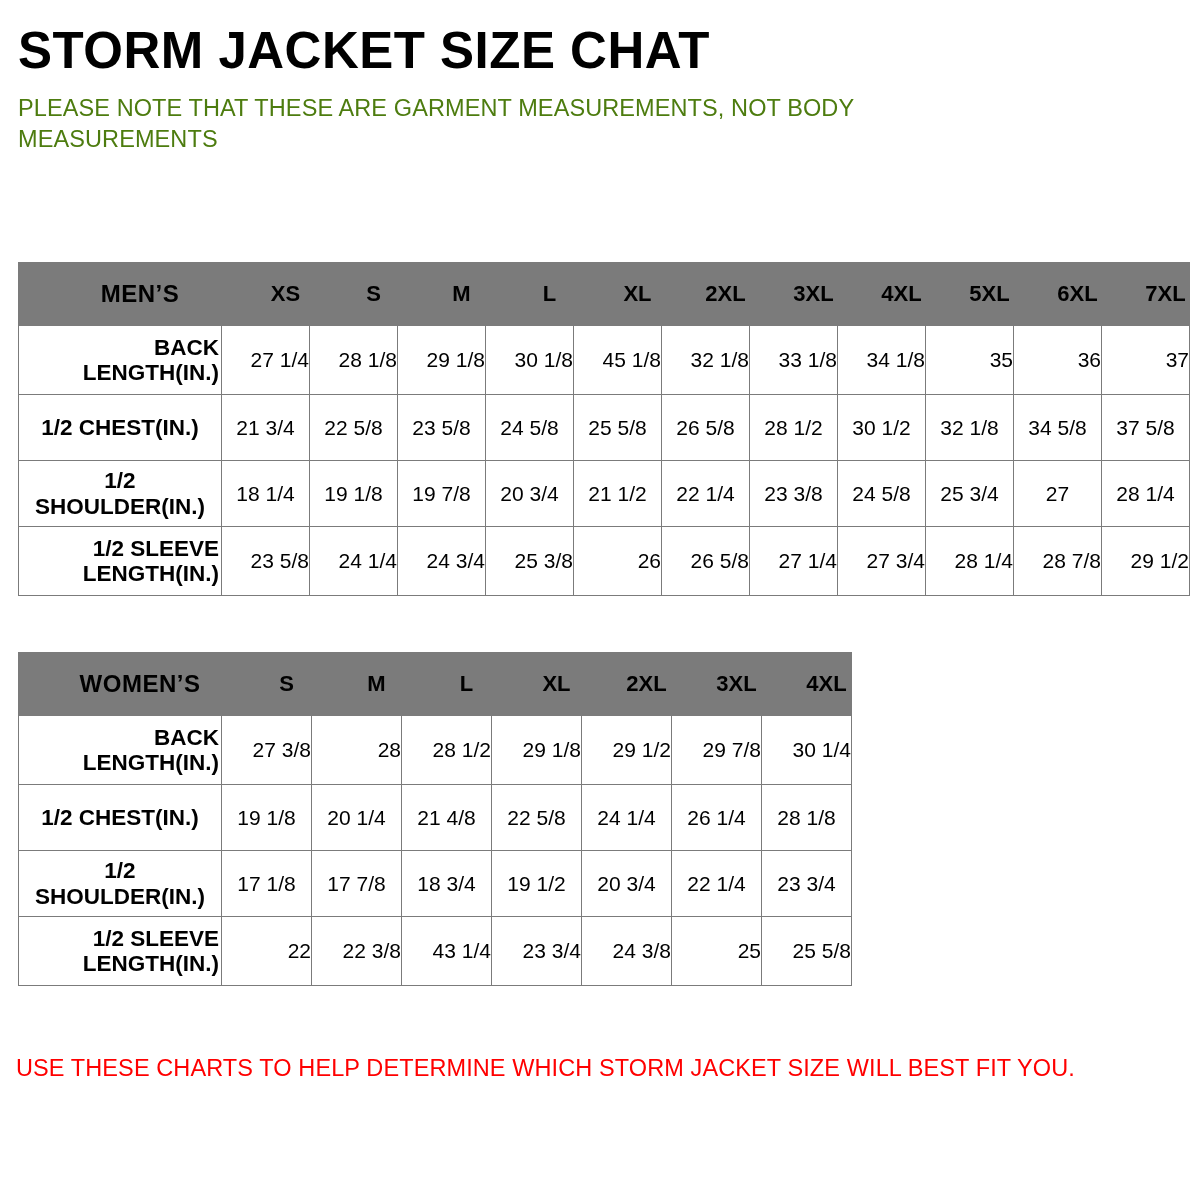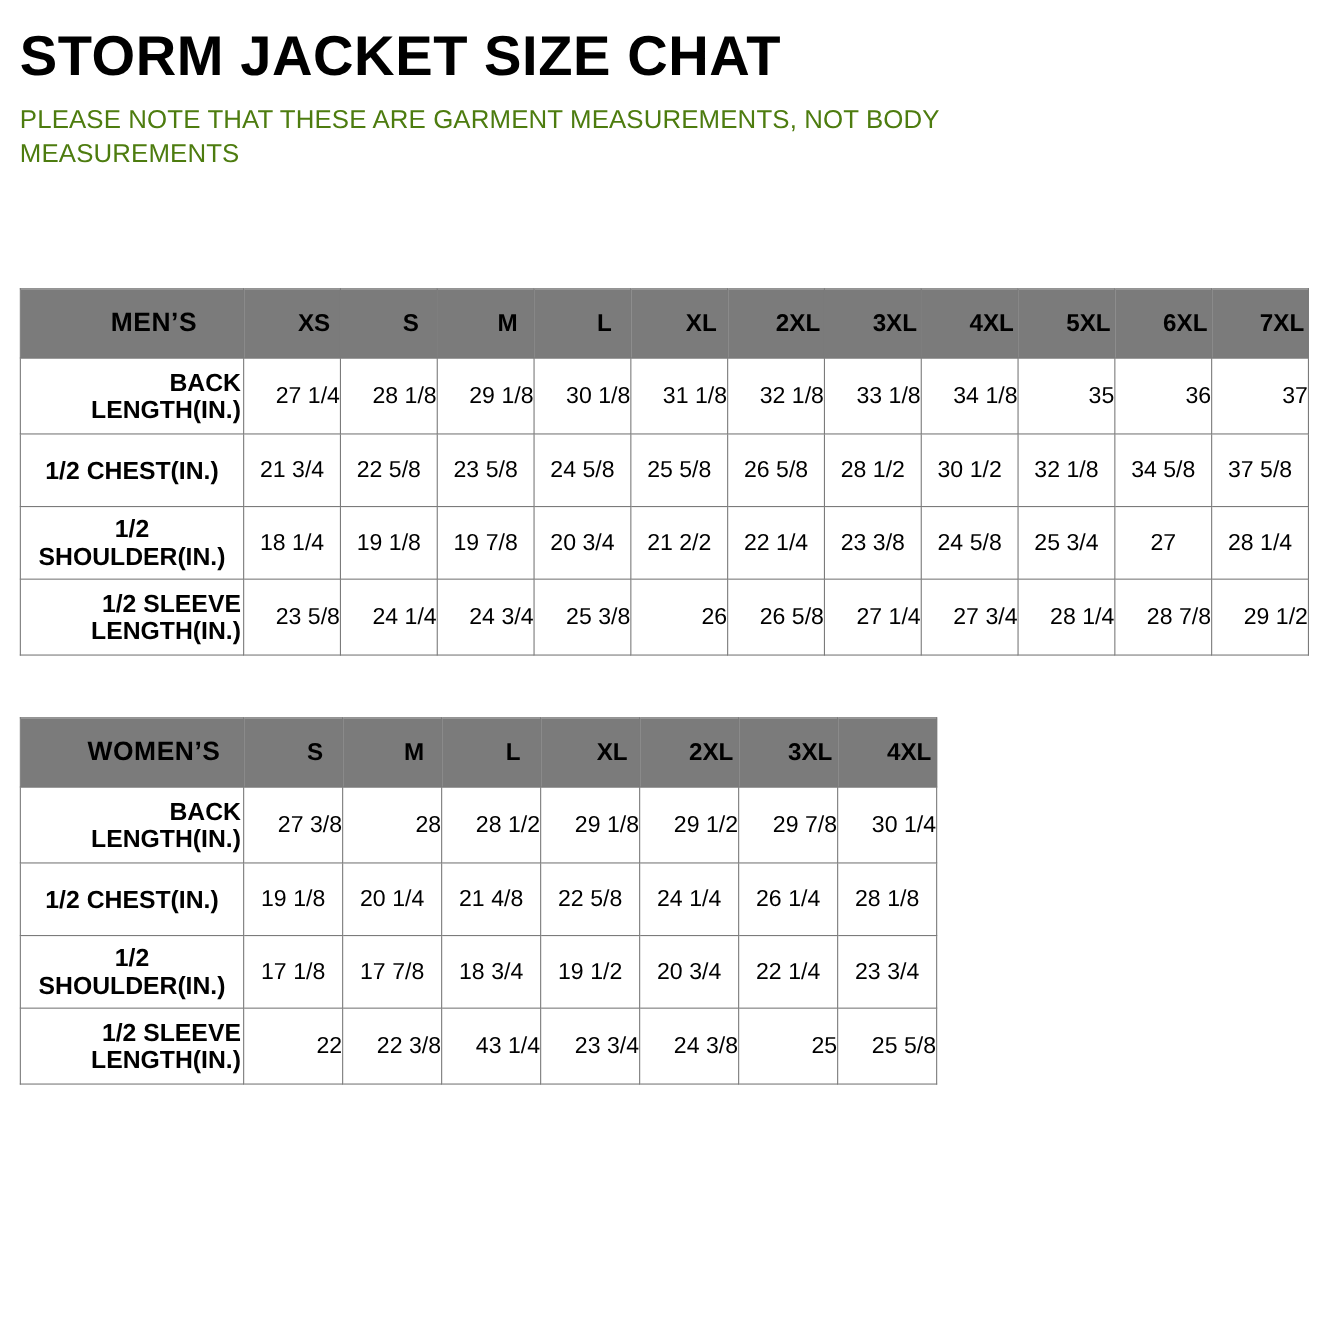--- a/index.html
+++ b/index.html
@@ -138,21 +138,21 @@
           <td>5XL</td>
           <td>6XL</td>
           <td>7XL</td>
         </tr>
         <tr class="body-row tall">
           <td class="rowlabel">BACK LENGTH(IN.)</td>
           <td>27 1/4</td>
           <td>28 1/8</td>
           <td>29 1/8</td>
           <td>30 1/8</td>
-          <td>31 1/8</td>
+          <td>45 1/8</td>
           <td>32 1/8</td>
           <td>33 1/8</td>
           <td>34 1/8</td>
           <td>35</td>
           <td>36</td>
           <td>37</td>
         </tr>
         <tr class="body-row">
           <td class="rowlabel">1/2 CHEST(IN.)</td>
           <td>21 3/4</td>
@@ -166,21 +166,21 @@
           <td>32 1/8</td>
           <td>34 5/8</td>
           <td>37 5/8</td>
         </tr>
         <tr class="body-row">
           <td class="rowlabel">1/2 SHOULDER(IN.)</td>
           <td>18 1/4</td>
           <td>19 1/8</td>
           <td>19 7/8</td>
           <td>20 3/4</td>
-          <td>21 2/2</td>
+          <td>21 1/2</td>
           <td>22 1/4</td>
           <td>23 3/8</td>
           <td>24 5/8</td>
           <td>25 3/4</td>
           <td>27</td>
           <td>28 1/4</td>
         </tr>
         <tr class="body-row tall">
           <td class="rowlabel">1/2 SLEEVE LENGTH(IN.)</td>
           <td>23 5/8</td>
@@ -256,14 +256,15 @@
           <td>22 3/8</td>
           <td>43 1/4</td>
           <td>23 3/4</td>
           <td>24 3/8</td>
           <td>25</td>
           <td>25 5/8</td>
         </tr>
       </tbody>
   </table>
 
+  <div class="footer-note">USE THESE CHARTS TO HELP DETERMINE WHICH STORM JACKET  SIZE WILL BEST FIT YOU.</div>
 
 </div>
 
 </body></html>

